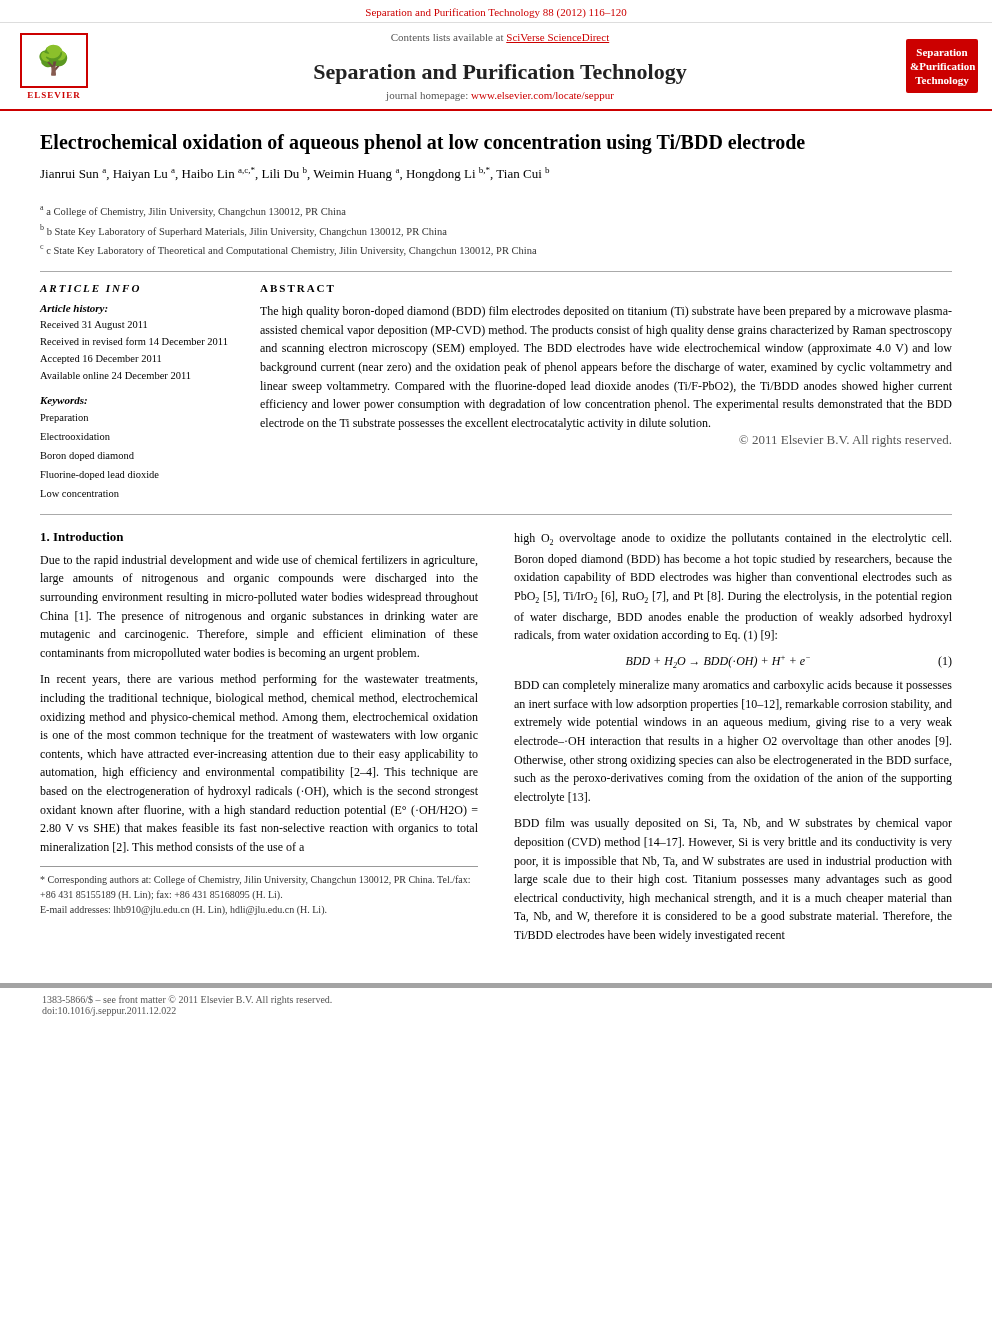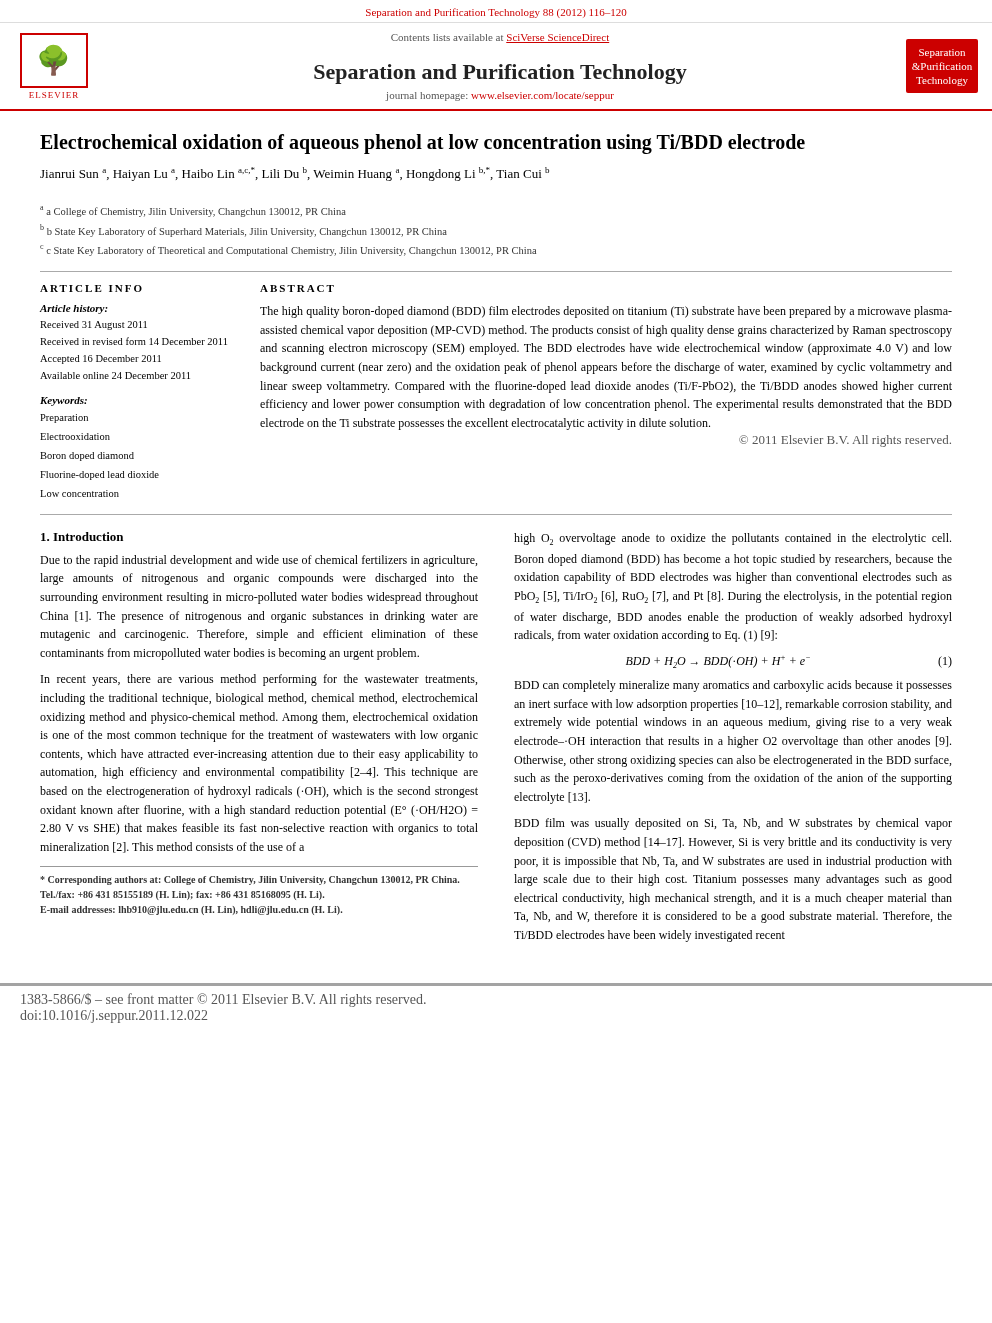--- a/index.html
+++ b/index.html
@@ -45,21 +45,21 @@
       position: relative;
       overflow: hidden;
     }
     .elsevier-logo .logo-tree {
       font-size: 28px;
       color: #c00;
     }
     .elsevier-label {
       font-size: 9px;
       color: #c00;
-      font-weight: normal;
+      font-weight: bold;
       letter-spacing: 1px;
     }
     .journal-center {
       flex: 1;
       text-align: center;
       padding: 0 10px;
     }
     .sciverse-line {
       font-size: 11px;
       color: #555;
@@ -81,21 +81,21 @@
       background: #c00;
       color: #fff;
       text-align: center;
       font-size: 9px;
       padding: 6px 4px;
       flex-shrink: 0;
       border-radius: 2px;
     }
     .journal-badge .badge-title {
       font-size: 11px;
-      font-weight: normal;
+      font-weight: bold;
       line-height: 1.3;
     }
     .main-content {
       padding: 18px 40px 20px 40px;
     }
     .article-title {
       font-size: 20px;
       font-weight: bold;
       color: #000;
       margin-bottom: 10px;
@@ -127,20 +127,21 @@
       width: 200px;
       flex-shrink: 0;
     }
     .article-info h3 {
       font-size: 11px;
       font-weight: bold;
       letter-spacing: 2px;
       text-transform: uppercase;
       margin-bottom: 8px;
       color: #000;
+      font-style: italic;
     }
     .info-section-title {
       font-size: 11px;
       font-style: italic;
       font-weight: bold;
       margin-bottom: 3px;
       color: #000;
     }
     .info-line {
       font-size: 10.5px;
@@ -211,26 +212,25 @@
     }
     .footnote-bar {
       border-top: 1px solid #999;
       margin-top: 10px;
       padding-top: 5px;
     }
     .footnote-text {
       font-size: 10px;
       color: #333;
       line-height: 1.5;
-      font-weight: bold;
     }
     .bottom-bar {
-      border-top: 3px solid #a3a3a3;
-      padding: 6px 20px;
-      font-size: 14px;
+      border-top: 5px solid #a3a3a3;
+      padding: 6px 42px;
+      font-size: 10px;
       color: #555;
       margin-top: 10px;
     }
     sup { font-size: 8px; vertical-align: super; }
     sub { font-size: 8px; vertical-align: sub; }
   </style>
 </head>
 <body>
 
 <div class="top-bar">

